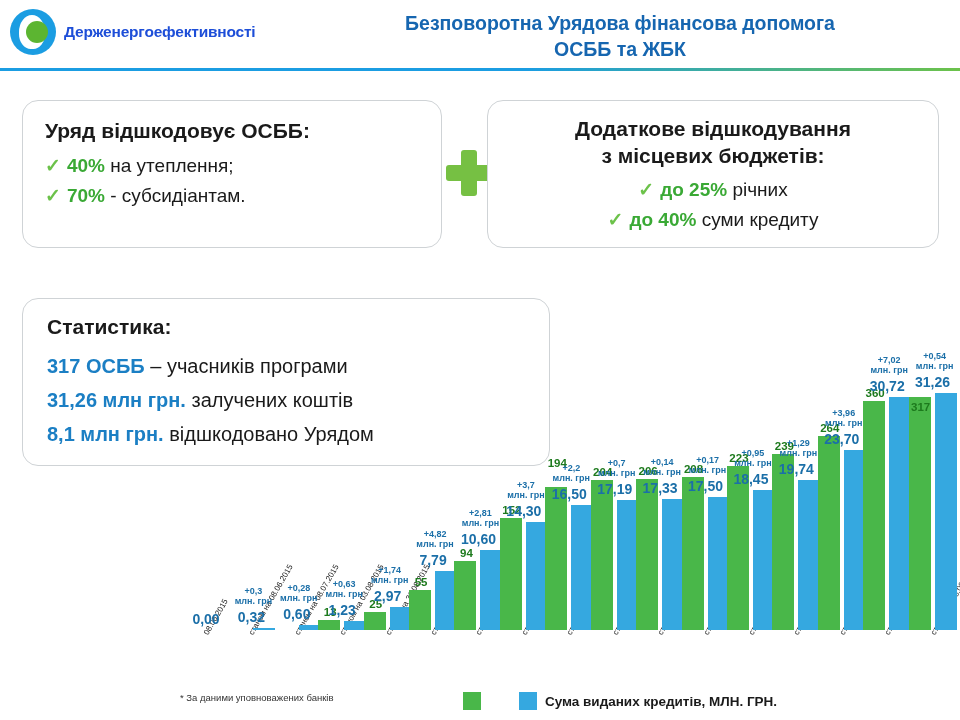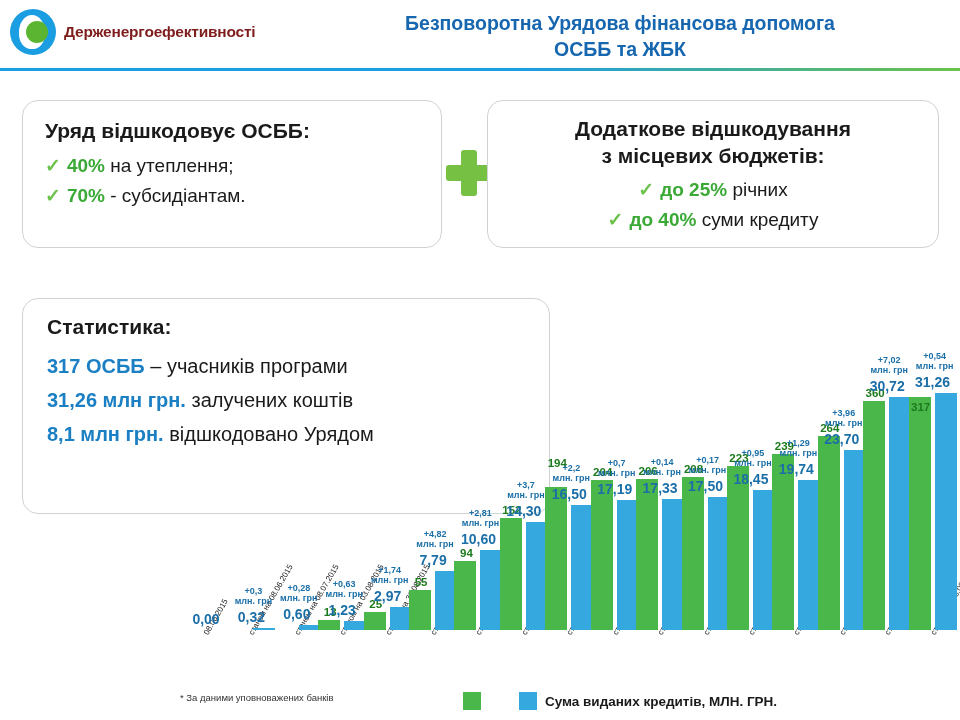--- a/index.html
+++ b/index.html
@@ -24,41 +24,41 @@
   .logo-mark::after{
     content:""; position:absolute; left:9px; top:6px; width:26px; height:34px;
     background:#ffffff; border-radius:50% 50% 45% 45%;
     clip-path:polygon(0 0, 100% 0, 100% 42%, 40% 42%, 40% 58%, 100% 58%, 100% 100%, 0 100%);
   }
   .logo-mark::before{
     content:""; position:absolute; left:16px; top:12px; width:22px; height:22px;
     background:#5cb531; border-radius:50%; z-index:1;
   }
   .logo-text {
-    font-size:15.5px; font-weight:bold; color:#7f1d1d; letter-spacing:-0.2px;
+    font-size:15.5px; font-weight:bold; color:#1d4ed8; letter-spacing:-0.2px;
     white-space:nowrap;
   }
   .title {
     position:absolute; left:290px; top:10px; width:660px;
     text-align:center; color:#1666b0; font-weight:bold; font-size:19.5px;
     line-height:26px;
   }
   .header-rule {
     position:absolute; left:0; top:68px; width:960px; height:3px;
     background:linear-gradient(90deg,#1b9de2 0%, #1b9de2 55%, #6cc24a 100%);
   }
 
   
   .card {
     position:absolute; border:1.5px solid #cfd3d6; border-radius:16px;
     background:#ffffff;
   }
   #card-left { left:22px; top:100px; width:420px; height:148px; padding:18px 22px; }
   #card-right { left:487px; top:100px; width:452px; height:148px; padding:14px 22px; }
-  #card-stats { left:22px; top:298px; width:528px; height:216px; padding:16px 24px; }
+  #card-stats { left:22px; top:298px; width:528px; height:168px; padding:16px 24px; }
 
   .card h3 { font-size:21px; color:#1a1a1a; font-weight:bold; margin-bottom:8px; }
   .card-right-title { font-size:21px; color:#1a1a1a; font-weight:bold; text-align:center; line-height:27px; margin-bottom:6px;}
   .li { font-size:19px; color:#1a1a1a; line-height:30px; white-space:nowrap; }
   .check { color:#6cc24a; font-weight:bold; margin-right:6px; }
   .g { color:#3aa935; font-weight:bold; }
 
   .plus {
     position:absolute; left:446px; top:150px; width:46px; height:46px;
   }

